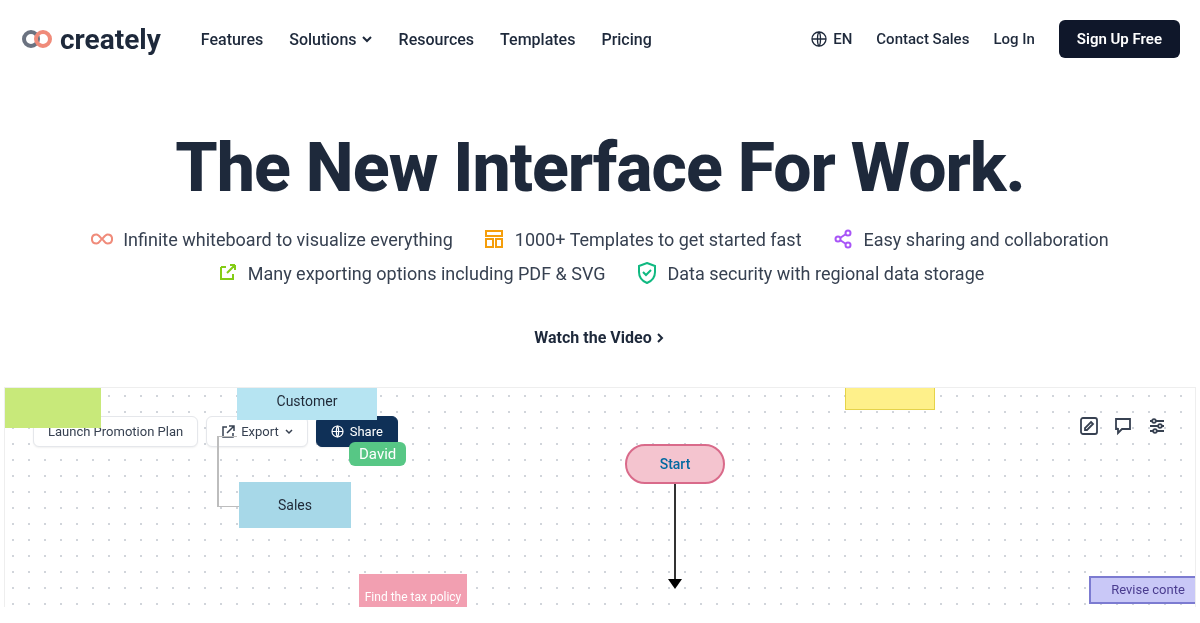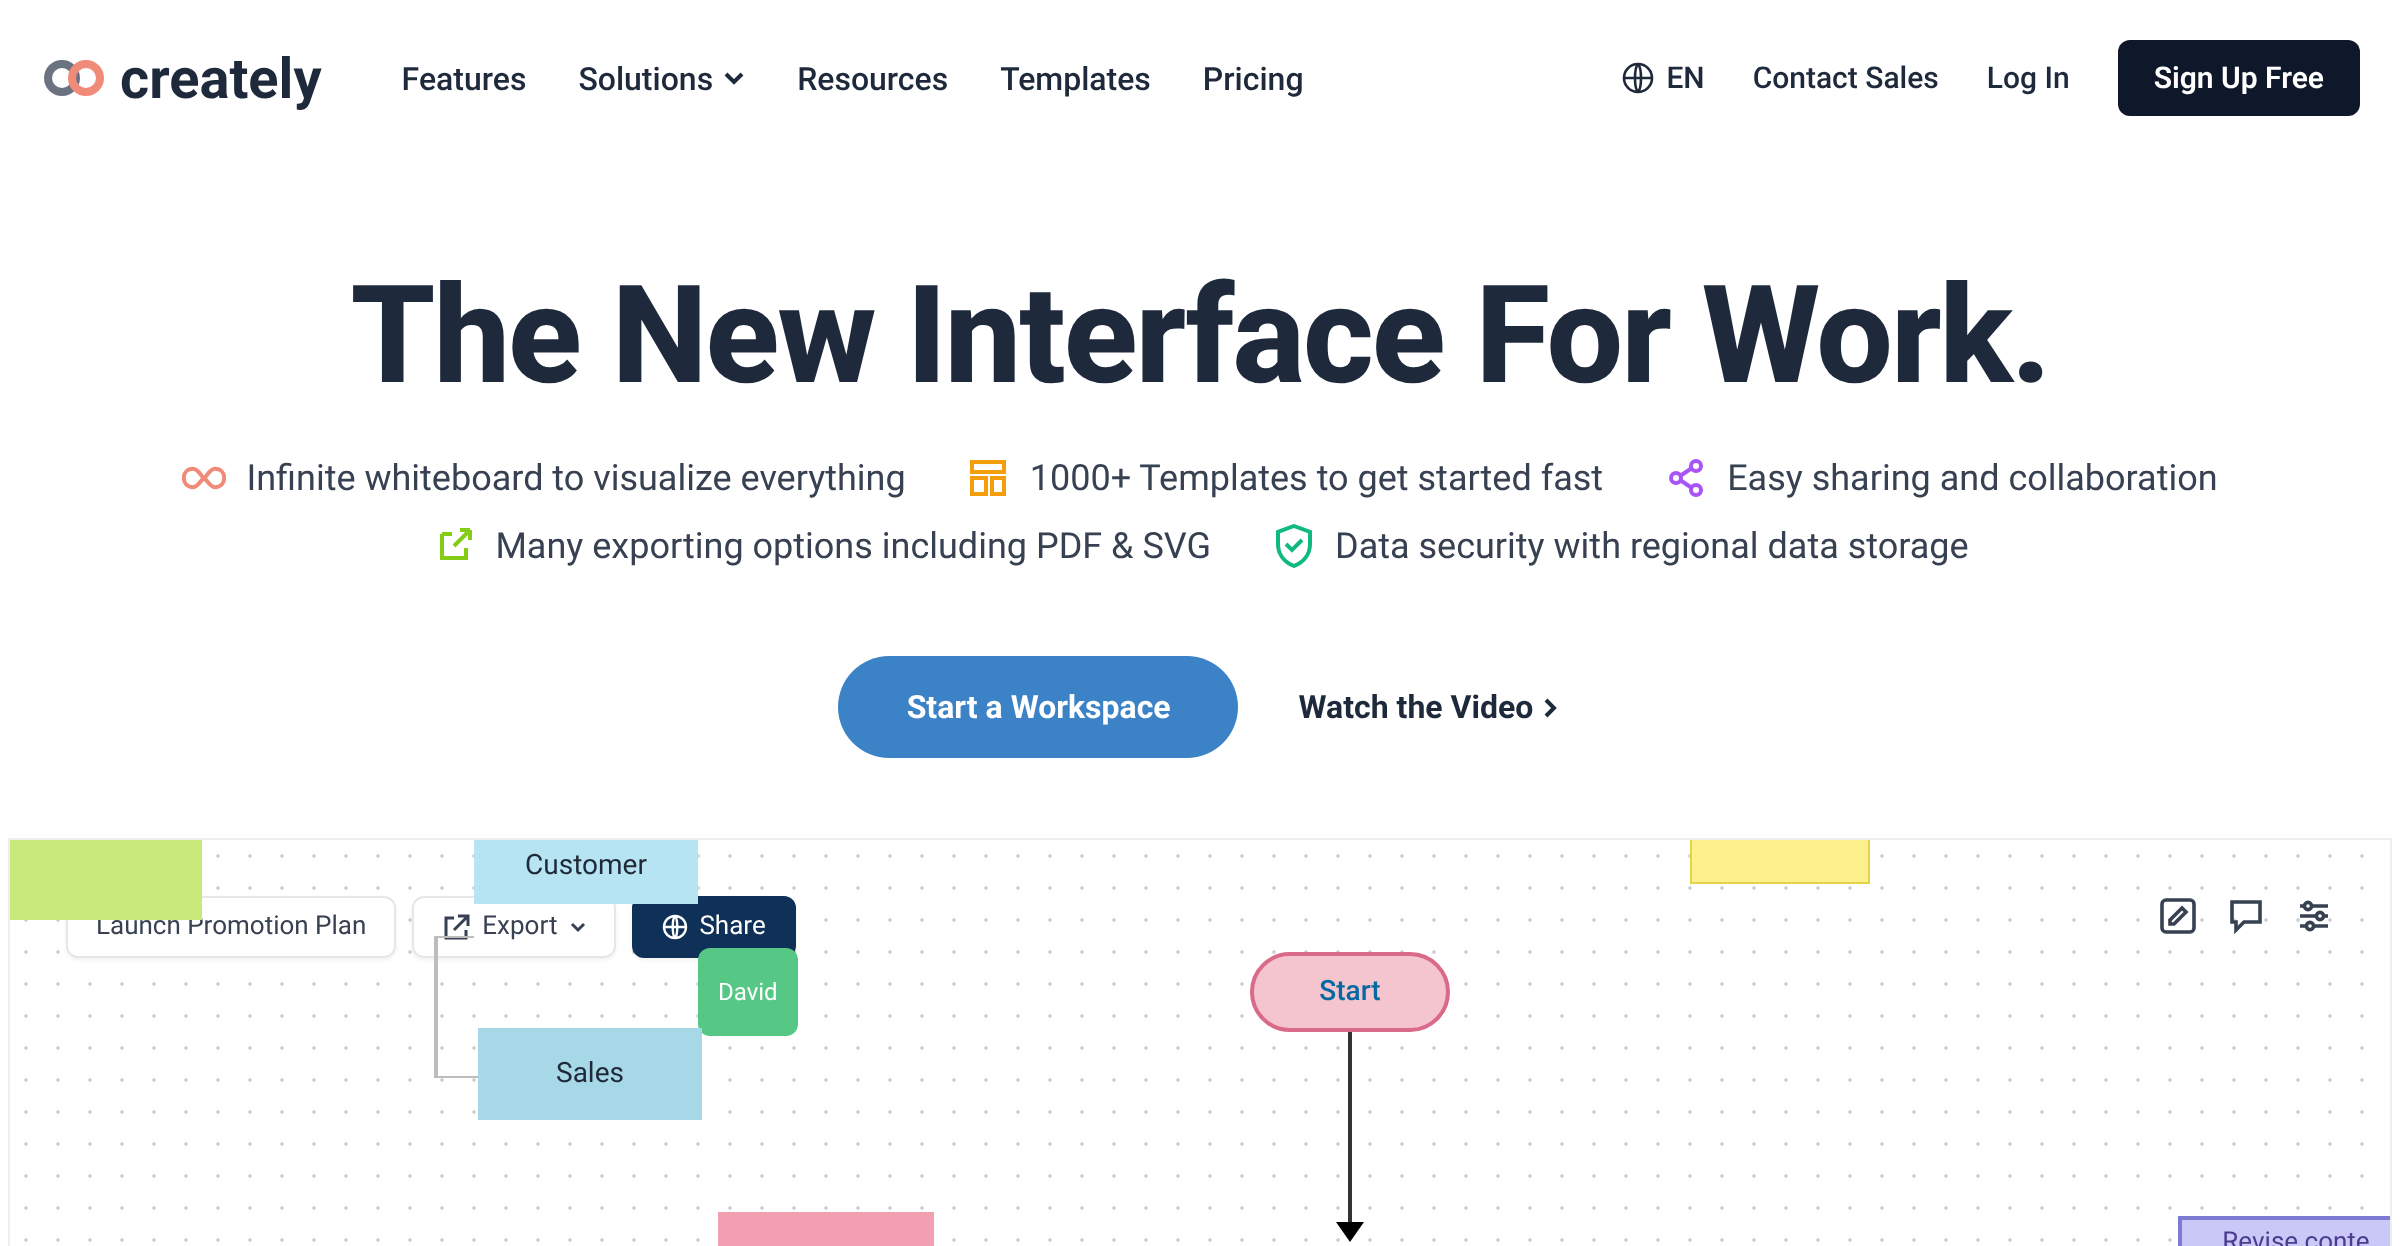--- a/index.html
+++ b/index.html
@@ -180,22 +180,22 @@
   }
   .shape {
     position: absolute;
     font-size: 14px;
     display: flex;
     align-items: center;
     justify-content: center;
     color: #1f2937;
   }
   .green-rect { background:#c8e97a; width:96px; height:40px; top:0; left:0px; }
-  .customer-rect { background:#b6e4f2; width:112px; height:38px; top:-6px; left:232px; color:#1f2937; }
-  .david-chip { background:#57c785; color:#fff; border-radius:6px; padding:15px 10px; top:54px; left:344px; font-size:12px;}
+  .customer-rect { background:#b6e4f2; width:140px; height:38px; top:-6px; left:232px; color:#1f2937; }
+  .david-chip { background:#57c785; color:#fff; border-radius:6px; padding:3px 10px; top:54px; left:344px; font-size:15px;}
   .sales-rect { background:#a7d8e8; width:112px; height:46px; top:94px; left:234px; }
   .pink-rect { background:#f29fb1; color:#fff; width:108px; height:46px; top:186px; left:354px; font-size:12px; text-align:center; padding:4px;}
   .start-pill { background:#f4c4cf; border:2px solid #d96a8a; border-radius:24px; width:100px; height:40px; top:56px; left:620px; color:#0369a1; font-weight:500;}
   .arrow-head { position:absolute; top:190px; left:662px; }
   .revise-rect { background:#c9c8f7; border:2px solid #7c7bd1; width:110px; height:28px; top:188px; left:1084px; font-size:13px; color:#4a3c8f; padding-left:8px; align-items:flex-start; padding-top:4px;}
   .line-v { position:absolute; background:#333; width:2px; }
   .line-h { position:absolute; background:#bdbdbd; height:1px; }
   .yellow-rect { background:#fef08a; border:1px solid #e5d34a; width:90px; height:30px; top:-8px; right:260px; }
 </style>
 </head>
@@ -295,23 +295,20 @@
         <svg width="20" height="22" viewBox="0 0 20 22" fill="none" stroke="#10b981" stroke-width="2">
             <path d="M10 1l8 3v6c0 5-3 9-8 11-5-2-8-6-8-11V4l8-3z"></path>
             <path d="M6 10l3 3 5-5"></path>
           </svg>
       </span>
       <span>Data security with regional data storage</span>
     </div>
   </div>
 
   <div class="cta-row">
-    <div class="primary-btn">
-      <span>Start a Workspace</span>
-    </div>
     <div class="video-link">
       <span>Watch the Video</span>
       <svg width="12" height="12" viewBox="0 0 12 12">
           <path d="M4 2l4 4-4 4" fill="none" stroke="#1e293b" stroke-width="2"></path>
         </svg>
     </div>
   </div>
 </div>
 
 <div class="canvas-area">

